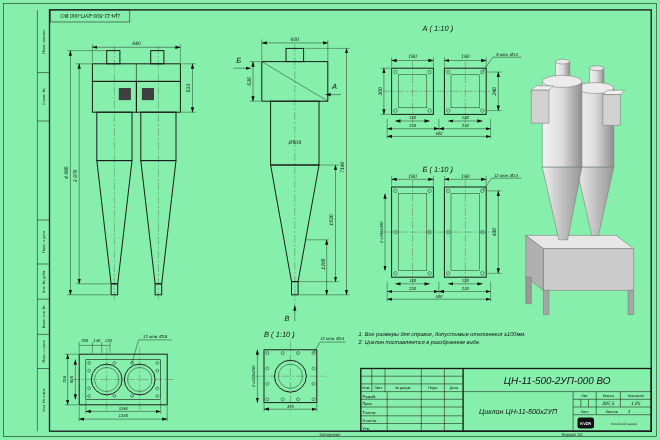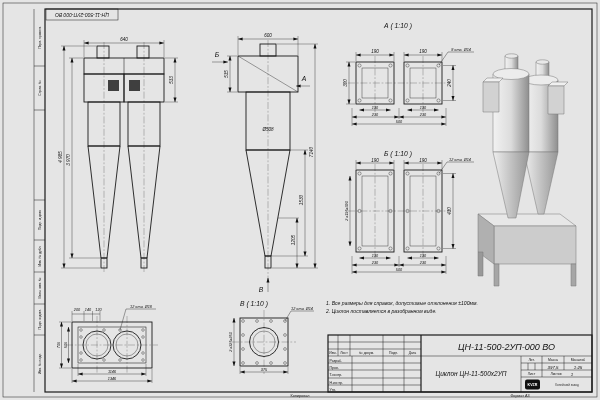--- a/index.html
+++ b/index.html
@@ -1,16 +1,16 @@
 <!DOCTYPE html>
 <html><head>
 <meta charset="utf-8">
 <style>
   html,body{margin:0;padding:0;background:#ffffff;}
-  .sheet{position:relative;width:600px;height:400px;background:#e5e5e5;overflow:hidden;}
+  .sheet{position:relative;width:600px;height:400px;background:#86efac;overflow:hidden;}
   svg{display:block;}
   svg text{font-family:"Liberation Sans",sans-serif;fill:#111;}
   .obj{fill:none;stroke:#1a1a1a;stroke-width:0.9;}
   .ob2{fill:none;stroke:#1a1a1a;stroke-width:0.55;}
   .thin{fill:none;stroke:#1a1a1a;stroke-width:0.4;}
   .ext{stroke:#1a1a1a;stroke-width:0.35;}
   .dim{stroke:#1a1a1a;stroke-width:0.4;}
   .cl{fill:none;stroke:#555;stroke-width:0.35;stroke-dasharray:7 1.8 1.8 1.8;}
   .frame{fill:none;stroke:#1a1a1a;stroke-width:1.2;}
   .frth{fill:none;stroke:#1a1a1a;stroke-width:0.5;}

